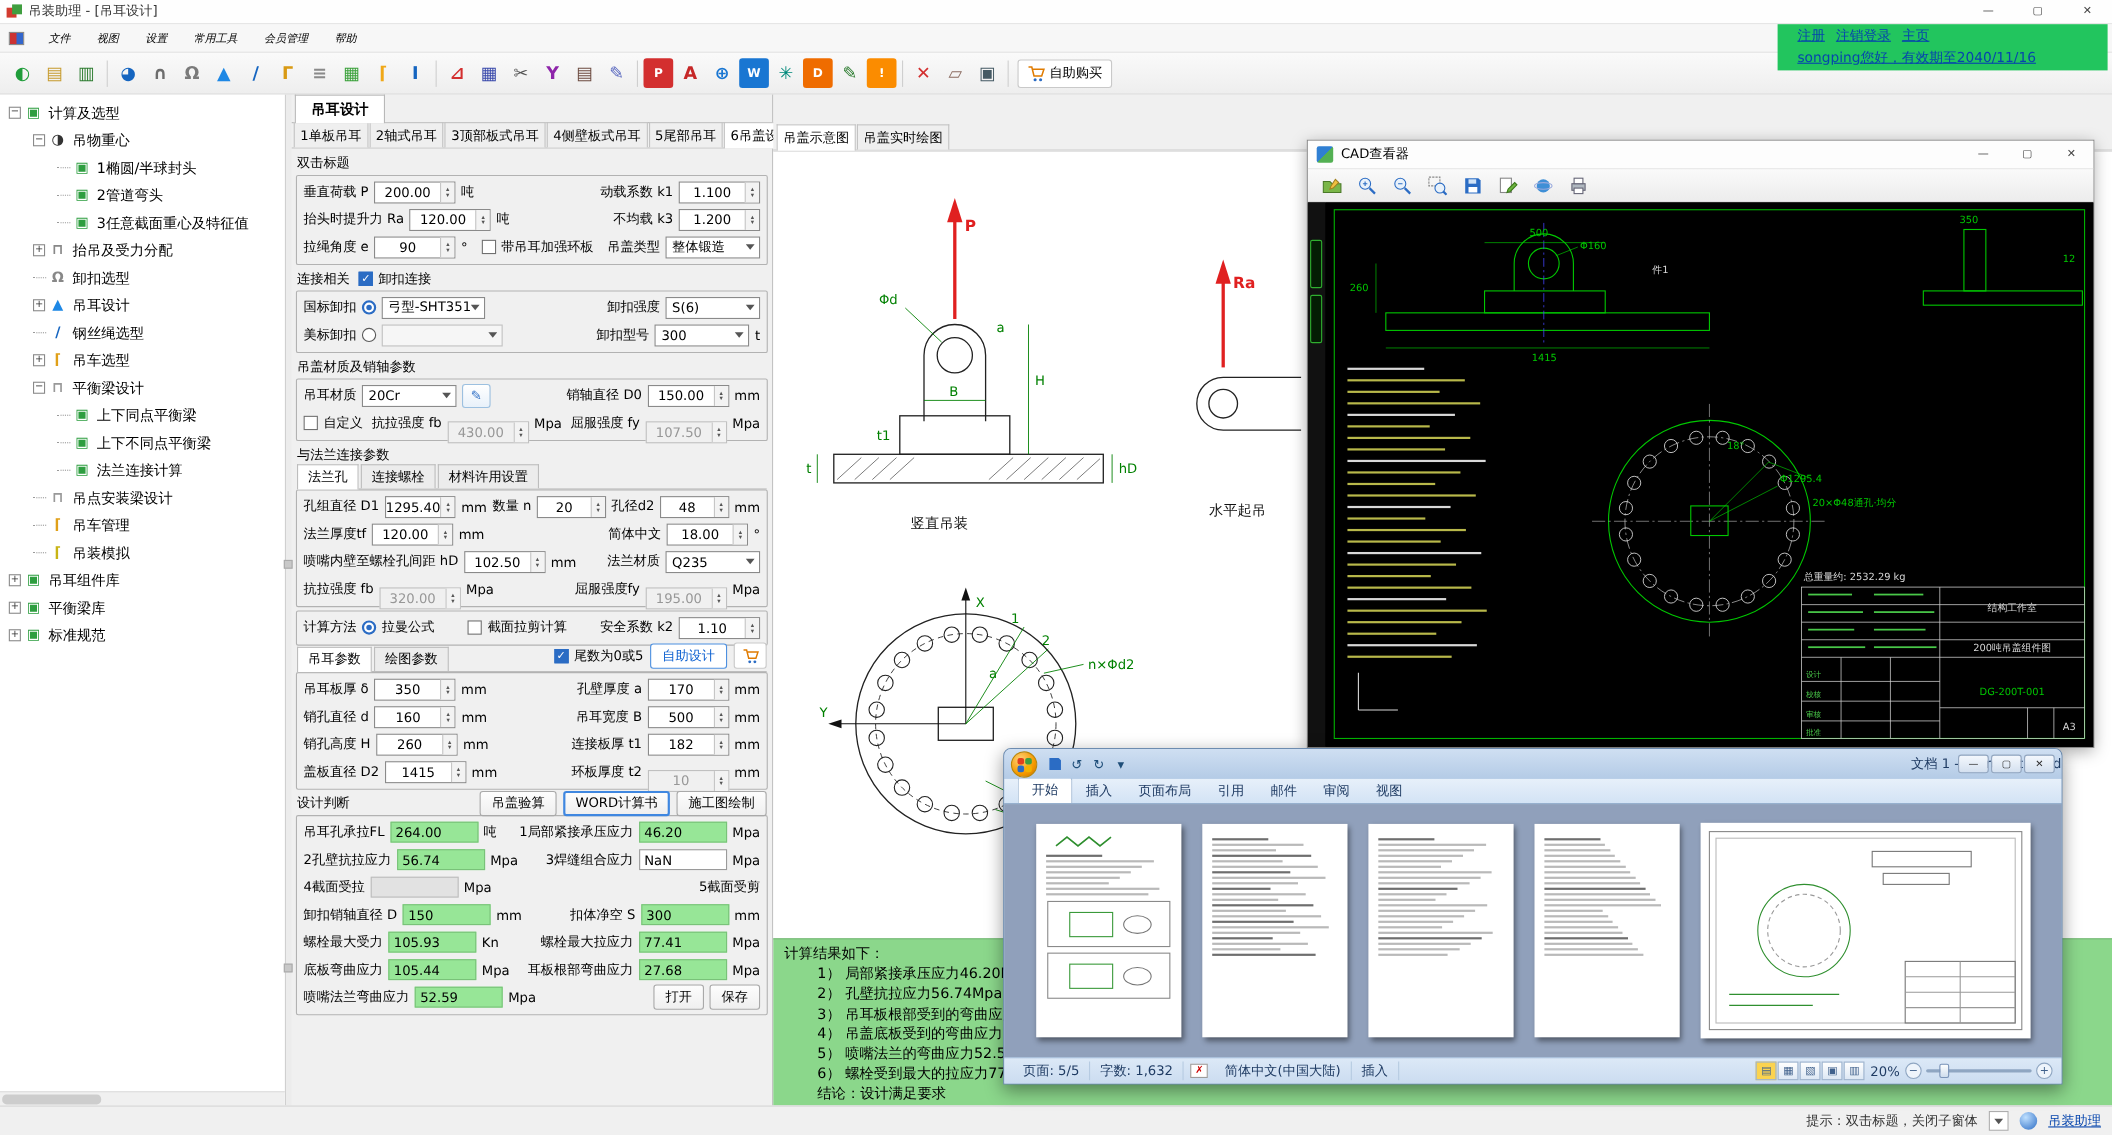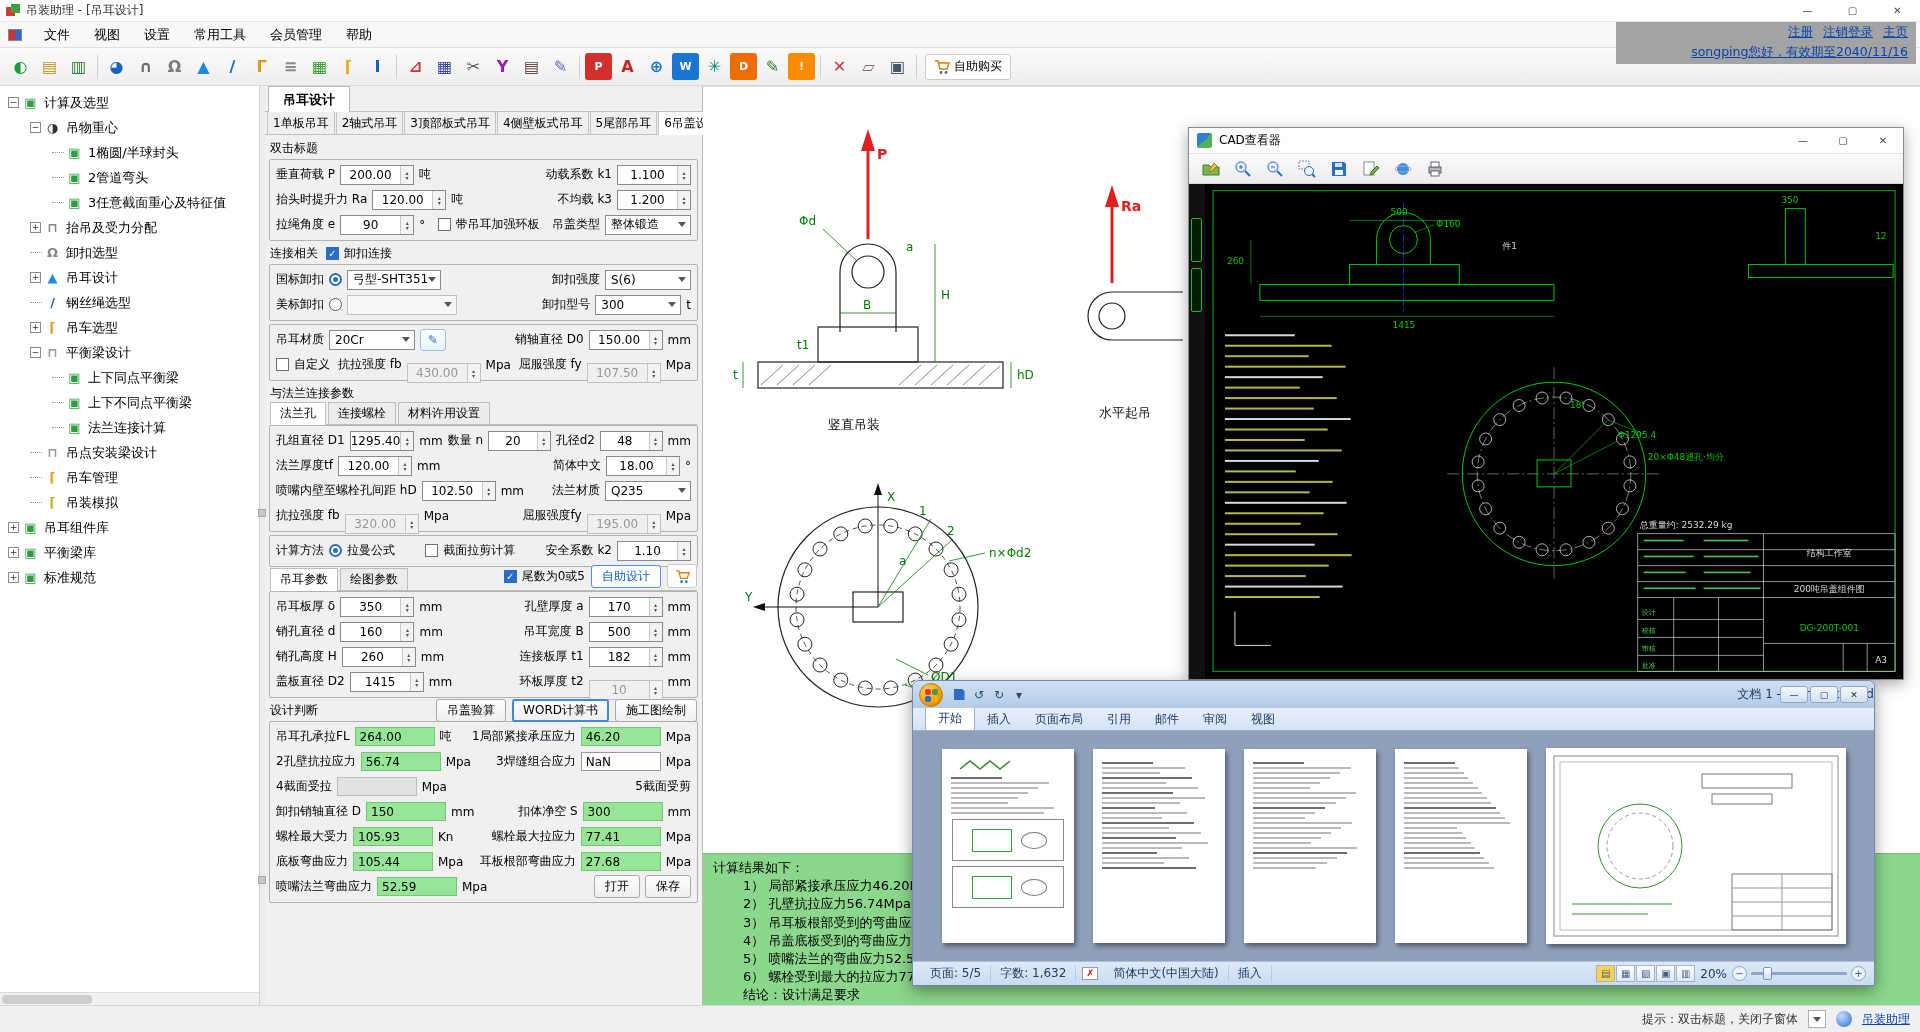--- a/index.html
+++ b/index.html
@@ -13,22 +13,22 @@
   .app-ico i { position:absolute; width:9px; height:9px; display:block; }
   .app-ico i:nth-child(1){ left:0; top:3px; background:#d23b2f; }
   .app-ico i:nth-child(2){ left:5px; top:0; background:#3f9e3f; }
   .titlebar .ttl { font-size:12px; color:#333; }
   .win-ctrls { margin-left:auto; display:flex; height:100%; }
   .win-ctrls .wbtn { width:45px; height:100%; display:flex; align-items:center; justify-content:center; font-size:10px; color:#444; }
 
   
   .menubar { height:26px; background:#f7f7f7; display:flex; align-items:center; padding-left:6px; border-bottom:1px solid #e0e0e0; }
   .mdi-ico { width:14px; height:12px; margin:0 10px 0 2px; background:linear-gradient(90deg,#c33 45%,#36c 55%); border:1px solid #888; }
-  .menu-item { padding:4px 12px; font-size:13px; }
-  .account { position:absolute; right:4px; top:22px; width:300px; text-align:right; background:#a3a3a3; padding:2px 8px 3px; z-index:3; }
+  .menu-item { padding:4px 12px; font-size:10px;font-style:italic; }
+  .account { position:absolute; right:4px; top:22px; width:300px; background:#22c55e; padding:2px 8px 3px; z-index:3; }
   .account a { color:#0645ad; text-decoration:underline; font-size:12.5px; margin-left:10px; }
   .account .greet { display:block; margin-top:3px; }
 
   
   .toolbar { height:38px; display:flex; align-items:center; padding:0 6px; background:linear-gradient(#fafafa,#eeeeee); border-bottom:1px solid #d9d9d9; }
   .tbico { width:27px; height:27px; margin:0 1px; display:flex; align-items:center; justify-content:center; border-radius:3px; font-size:16px; font-weight:bold; }
   .tbsep { width:1px; height:24px; background:#cfcfcf; margin:0 4px; }
   .buy-btn { display:flex; align-items:center; gap:4px; border:1px solid #c9c9c9; background:#fff; border-radius:3px; height:26px; padding:0 8px; margin-left:4px; font-size:12px; }
 
   
@@ -437,20 +437,23 @@
                 <span class="car"></span>
               </div>
               <span class="c-lbl push">卸扣型号</span>
               <div class="c-sel">
                 <span class="v">300</span>
                 <span class="car"></span>
               </div>
               <span class="c-unit">t</span>
             </div>
           </div>
+          <div class="shead">
+            <span>吊盖材质及销轴参数</span>
+          </div>
           <div class="grp">
             <div class="frow">
               <span class="c-lbl">吊耳材质</span>
               <div class="c-sel">
                 <span class="v">20Cr</span>
                 <span class="car"></span>
               </div>
               <button class="c-toolbtn">✎</button>
               <span class="c-lbl push">销轴直径 D0</span>
               <div class="c-spin">
@@ -702,20 +705,24 @@
               <div class="c-val green">52.59</div>
               <span class="c-unit">Mpa</span>
               <button class="c-btn push">打开</button>
               <button class="c-btn">保存</button>
             </div>
           </div>
         </div>
     </div>
 
     <div class="preview">
+      <div class="pv-tabs" id="pvTabs">
+          <div class="subtab act">吊盖示意图</div>
+          <div class="subtab">吊盖实时绘图</div>
+        </div>
       <div class="pv-canvas">
         <svg id="pvSvg" width="480" height="660" viewBox="0 0 480 660">
 
           <g stroke="#222" fill="none" stroke-width="1.2">
             <rect x="55" y="275" width="245" height="26"></rect>
             <rect x="115" y="240" width="100" height="35"></rect>
             <path d="M137,245 V185 A28,28 0 0 1 193,185 V245"></path>
             <circle cx="165" cy="185" r="16"></circle>
           </g>
           <g stroke="#555" stroke-width="0.7">

